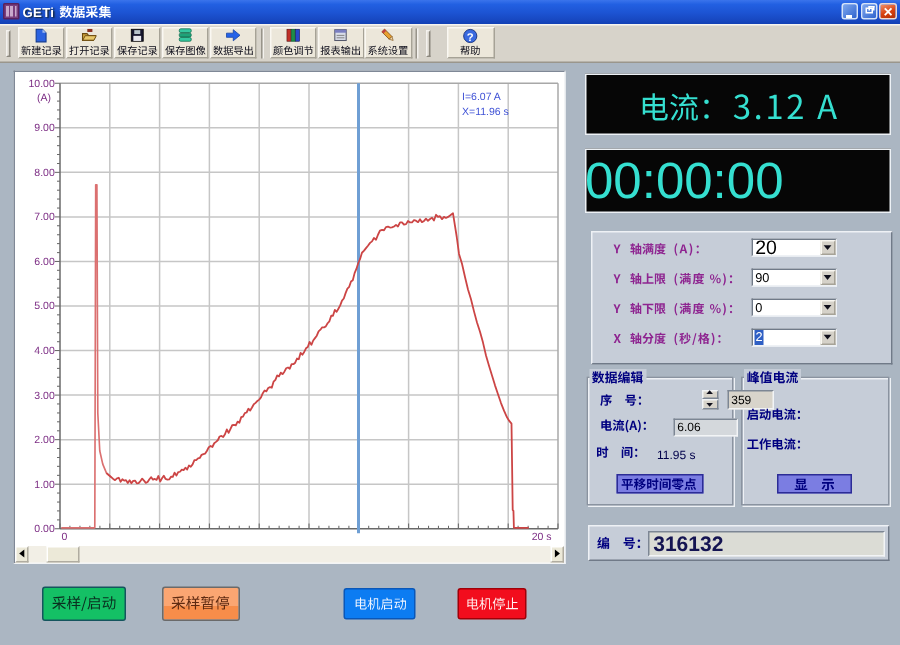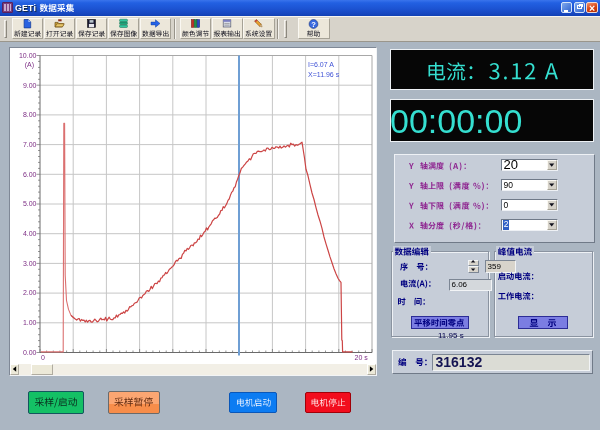--- a/index.html
+++ b/index.html
@@ -62,21 +62,21 @@
 
 <div class="abs" style="left:390.5px;top:250.5px;width:98.5px;height:86px;border:1px solid #8a93a0;box-shadow:1px 1px 0 #eef1f5 inset, 1px 1px 0 #eef1f5;background:#c6cdd8;"></div>
 <div class="abs" style="left:494px;top:250.5px;width:98.5px;height:86px;border:1px solid #8a93a0;box-shadow:1px 1px 0 #eef1f5 inset, 1px 1px 0 #eef1f5;background:#c6cdd8;"></div>
 <div class="abs" style="left:393px;top:246px;width:38px;height:10px;background:#c6cdd8;"></div>
 <div class="abs" style="left:496px;top:246px;width:38px;height:10px;background:#c6cdd8;"></div>
 
 <div class="abs" style="left:436.5px;top:259.5px;width:31px;height:13px;background:#d8d4cb;border:1px solid;border-color:#7c8694 #f2f4f6 #f2f4f6 #7c8694;font-size:8px;line-height:11px;padding-left:2px;color:#000;margin-left:48px;">359</div>
 <div class="abs" style="left:467.5px;top:259.5px;width:11px;height:6.5px;background:#d8d4cb;border:1px solid;border-color:#f2f4f6 #7c8694 #7c8694 #f2f4f6;"></div>
 <div class="abs" style="left:467.5px;top:266px;width:11px;height:6.5px;background:#d8d4cb;border:1px solid;border-color:#f2f4f6 #7c8694 #7c8694 #f2f4f6;"></div>
 <div class="abs" style="left:436.5px;top:278.5px;width:43px;height:12px;background:#d4d8dc;border:1px solid;border-color:#7c8694 #f2f4f6 #f2f4f6 #7c8694;font-size:8px;line-height:10px;padding-left:2px;color:#000;margin-left:12px;">6.06</div>
-<div class="abs" style="left:438px;top:298.5px;width:40px;font-size:8px;color:#00004a;margin-top:32px;">11.95 s</div>
+<div class="abs" style="left:438px;top:298.5px;width:40px;font-size:8px;color:#00004a;">11.95 s</div>
 <div class="abs" style="left:410.5px;top:315.5px;width:58px;height:13.5px;background:#7b7de2;border:1px solid #2c2c96;"></div>
 <div class="abs" style="left:517.5px;top:315.5px;width:50px;height:13.5px;background:#7b7de2;border:1px solid #2c2c96;"></div>
 
 <div class="abs" style="left:392px;top:350px;width:201px;height:23.5px;background:#c6cdd8;border:1px solid;border-color:#eef1f5 #707a88 #707a88 #eef1f5;"></div>
 <div class="abs" style="left:432px;top:353.5px;width:158px;height:17px;background:#dbdcd5;border:1px solid;border-color:#7c8694 #f2f4f6 #f2f4f6 #7c8694;"></div>
 <div class="abs" style="left:435.5px;top:355px;font-size:14px;font-weight:bold;color:#141452;line-height:15px;letter-spacing:0px;">316132</div>
 
 <div class="abs" style="left:28px;top:390.5px;width:56px;height:23px;background:#14c065;border:1.5px solid #14555e;border-radius:2px;"></div>
 <div class="abs" style="left:107.5px;top:390.5px;width:52px;height:23px;background:linear-gradient(180deg,#fba672 0 58%,#f78d4a 58% 100%);border:1px solid #6a6a6a;border-radius:2px;"></div>
 <div class="abs" style="left:229px;top:391.5px;width:47.5px;height:21.5px;background:#0c7cf2;border:1px solid #0a57b8;border-radius:2px;"></div>

